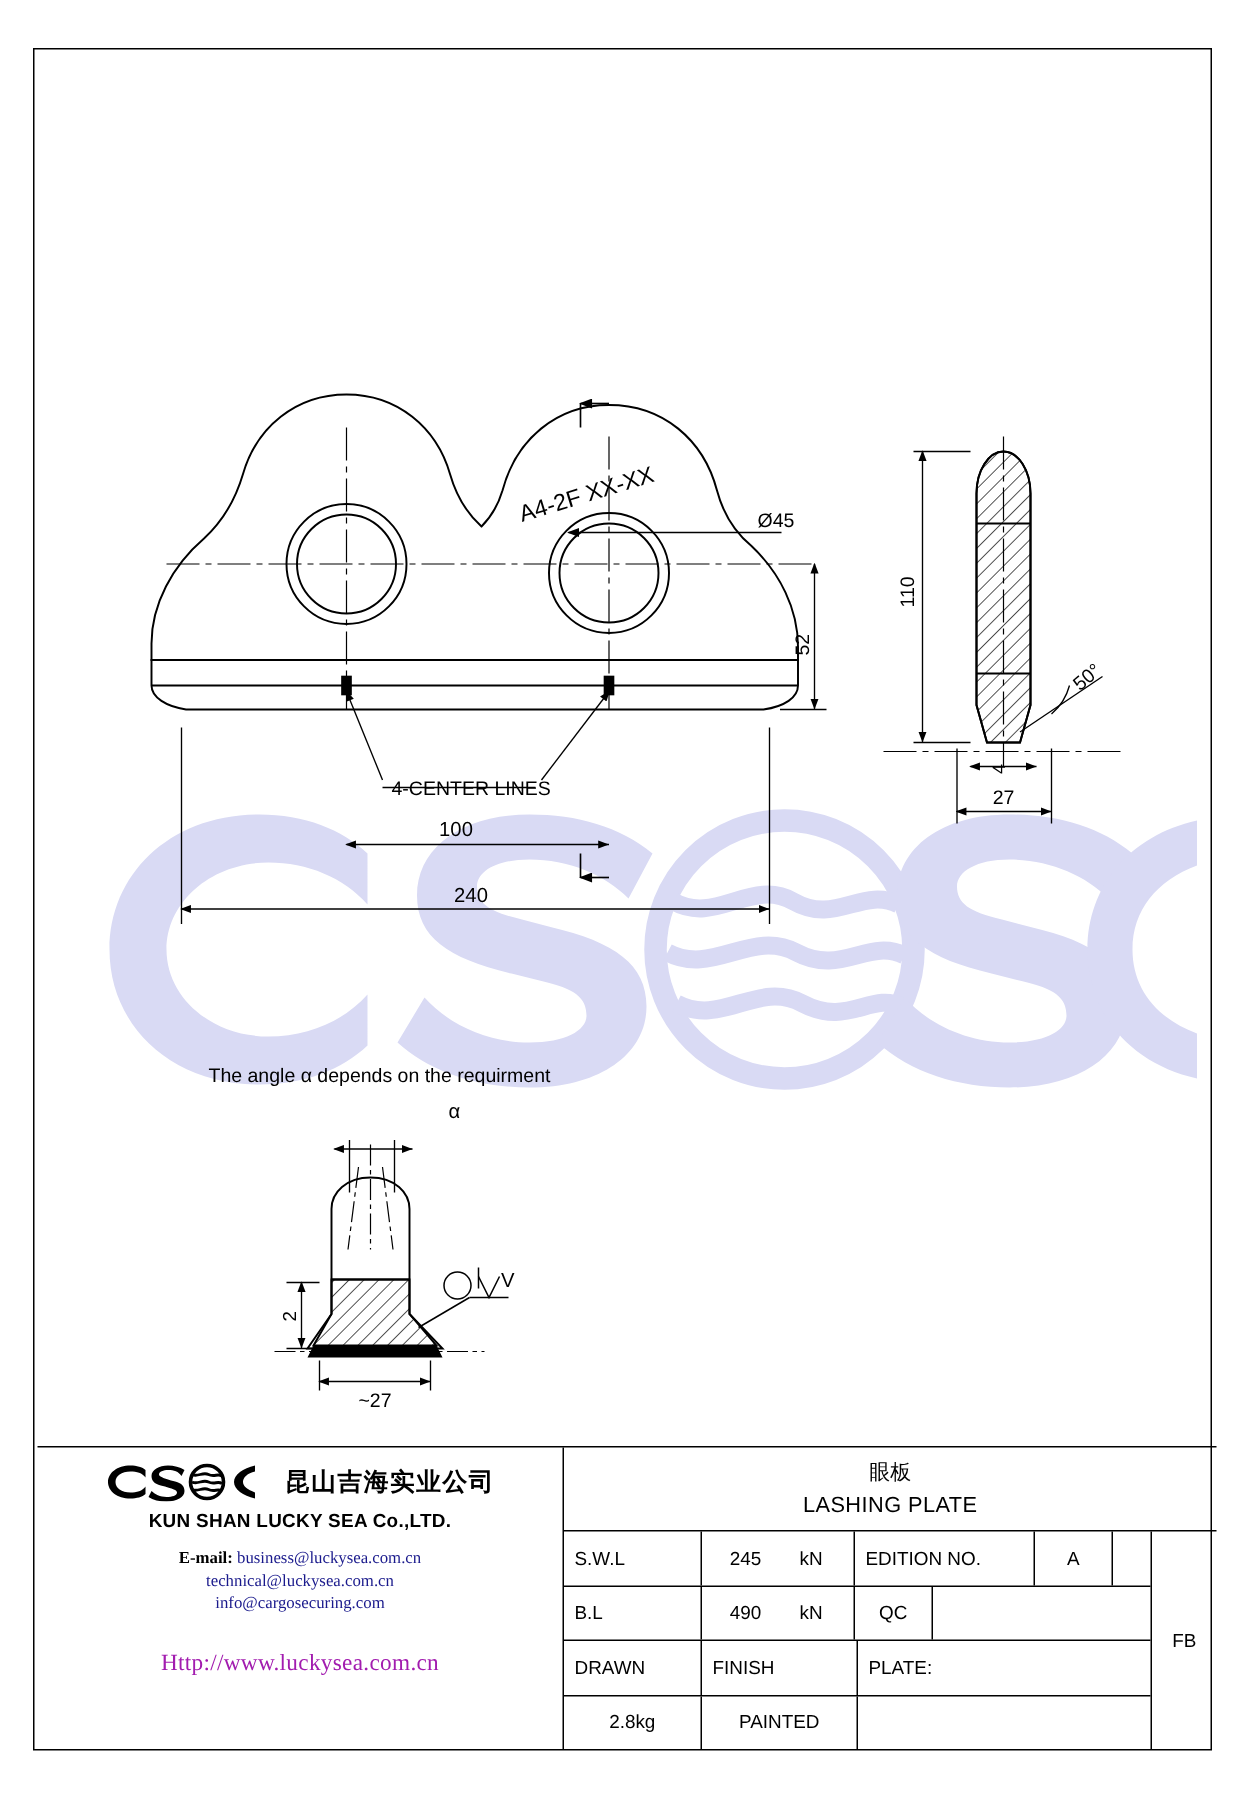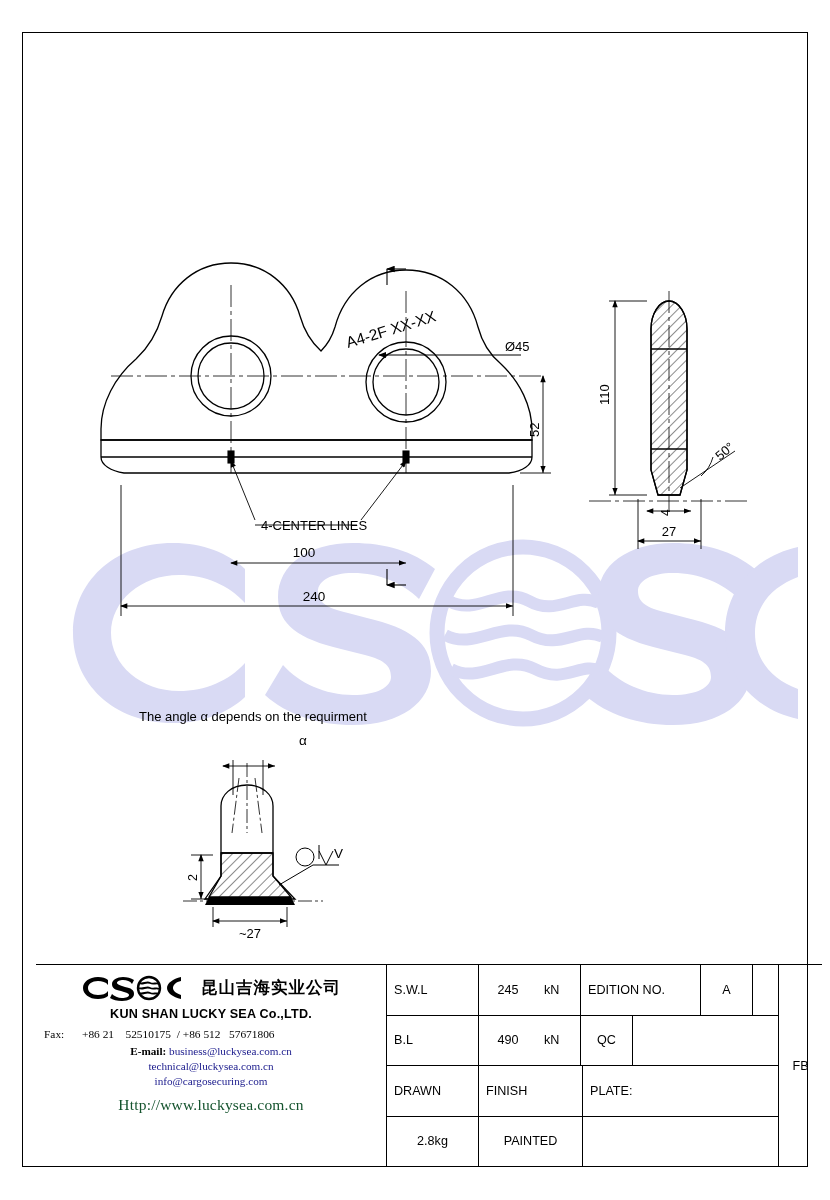--- a/index.html
+++ b/index.html
@@ -18,38 +18,38 @@
   }
   
   #watermark {
     position:absolute; left:30px; top:480px; width:760px; height:220px;
     opacity:1; pointer-events:none;
   }
   
   #drawing { position:absolute; left:0; top:0; width:786px; height:905px; }
   
   #titleblock {
-    position:absolute; left:13px; bottom:0; width:786px; height:202px;
+    position:absolute; left:2px; bottom:0; width:786px; height:202px;
     border-top:1.5px solid #000;
     display:flex;
   }
   #tb-left {
     width:351px; border-right:1.5px solid #000; padding:6px 8px 4px 8px;
     display:flex; flex-direction:column; align-items:center;
   }
   .logo-row { display:flex; align-items:center; gap:12px; margin-top:4px; }
   .logo-mark { display:flex; align-items:center; }
   .cn-name { font-family:"Liberation Serif", serif; font-size:16.5px; font-weight:bold; letter-spacing:1px; }
   .en-name { font-size:12.6px; font-weight:bold; letter-spacing:0.2px; margin-top:6px; }
   .contact { font-family:"Liberation Serif", serif; font-size:11.4px; margin-top:7px; width:100%; }
   .contact div { white-space:pre; }
   .contact .lbl { display:inline-block; width:38px; }
   .email-block { font-family:"Liberation Serif", serif; font-size:11.2px; color:#1a1a8c; text-align:center; margin-top:4px; line-height:1.35; }
   .email-block .e-lab { color:#000;font-weight:bold; }
-  .website { font-family:"Liberation Serif", serif; font-size:15.5px; color:#14532d; margin-top:7px; letter-spacing:0.2px; }
+  .website { font-family:"Liberation Serif", serif; font-size:15.5px; color:#a21caf; margin-top:23px; letter-spacing:0.2px; }
 
   #tb-right { flex:1; display:flex; flex-direction:column; }
   .tb-head { height:56px; border-bottom:1.2px solid #000; display:flex; flex-direction:column; align-items:center; justify-content:center; }
   .tb-head .cn { font-family:"Liberation Serif", serif; font-size:14px; }
   .tb-head .en { font-size:14.5px; margin-top:5px; letter-spacing:0.3px; }
 
   .tb-grid { flex:1; display:flex; }
   .tb-cols { flex:1; display:flex; flex-direction:column; }
   .tb-row { flex:1; display:flex; border-bottom:1.2px solid #000; }
   .tb-row:last-child { border-bottom:none; }
@@ -286,32 +286,35 @@
               <path d="M58 13 C62 15 65 11 69 13 C73 15 75 12 78 14" fill="none" stroke="#000" stroke-width="1.9"></path>
               <path d="M58 18 C62 20 65 16 69 18 C73 20 75 17 78 19" fill="none" stroke="#000" stroke-width="1.9"></path>
               <path d="M100 2 C92 4 86 8 86 13 C86 18 92 22 100 24 L100 20 C95 18 92 16 92 13 C92 10 95 7 100 6 Z"></path>
             </g>
           </svg>
         </span>
         <span class="cn-name">昆山吉海实业公司</span>
       </div>
       <div class="en-name">KUN SHAN LUCKY SEA Co.,LTD.</div>
       <div class="contact">
-        <div><span class="lbl">Fax:</span><span>+86 21    52510175  / +86 512   57671806</span></div>
       </div>
       <div class="email-block">
         <div><span class="e-lab">E-mail:</span>
           <span>business@luckysea.com.cn</span></div>
         <div>technical@luckysea.com.cn</div>
         <div>info@cargosecuring.com</div>
       </div>
       <div class="website">Http://www.luckysea.com.cn</div>
     </div>
 
     <div id="tb-right">
+      <div class="tb-head">
+        <div class="cn">眼板</div>
+        <div class="en">LASHING PLATE</div>
+      </div>
       <div class="tb-grid">
         <div class="tb-cols">
           <div class="tb-row">
             <div class="cell c-label">S.W.L</div>
             <div class="cell c-val">245</div>
             <div class="cell c-unit">kN</div>
             <div class="cell c-mid">EDITION NO.</div>
             <div class="cell c-code">A</div>
           </div>
           <div class="tb-row">

